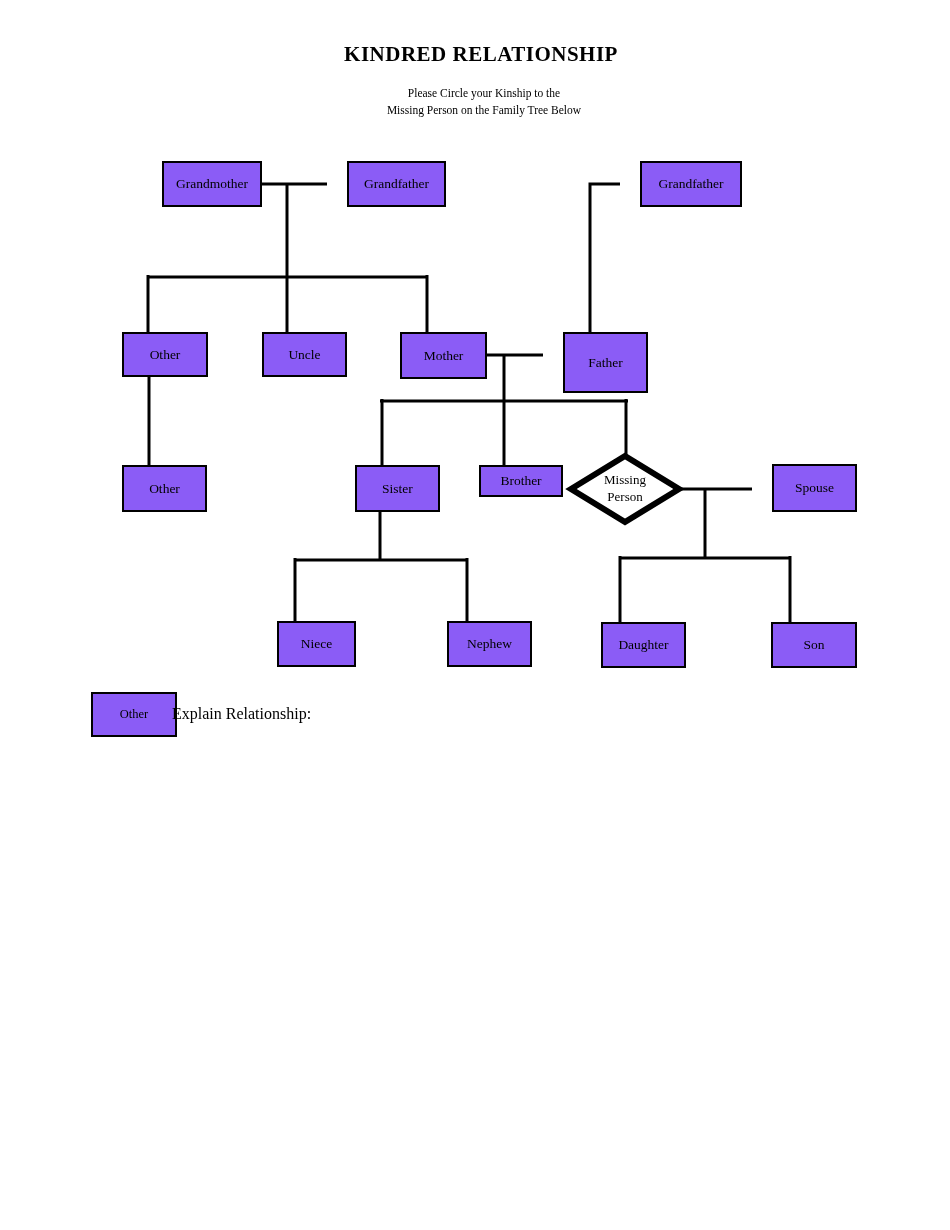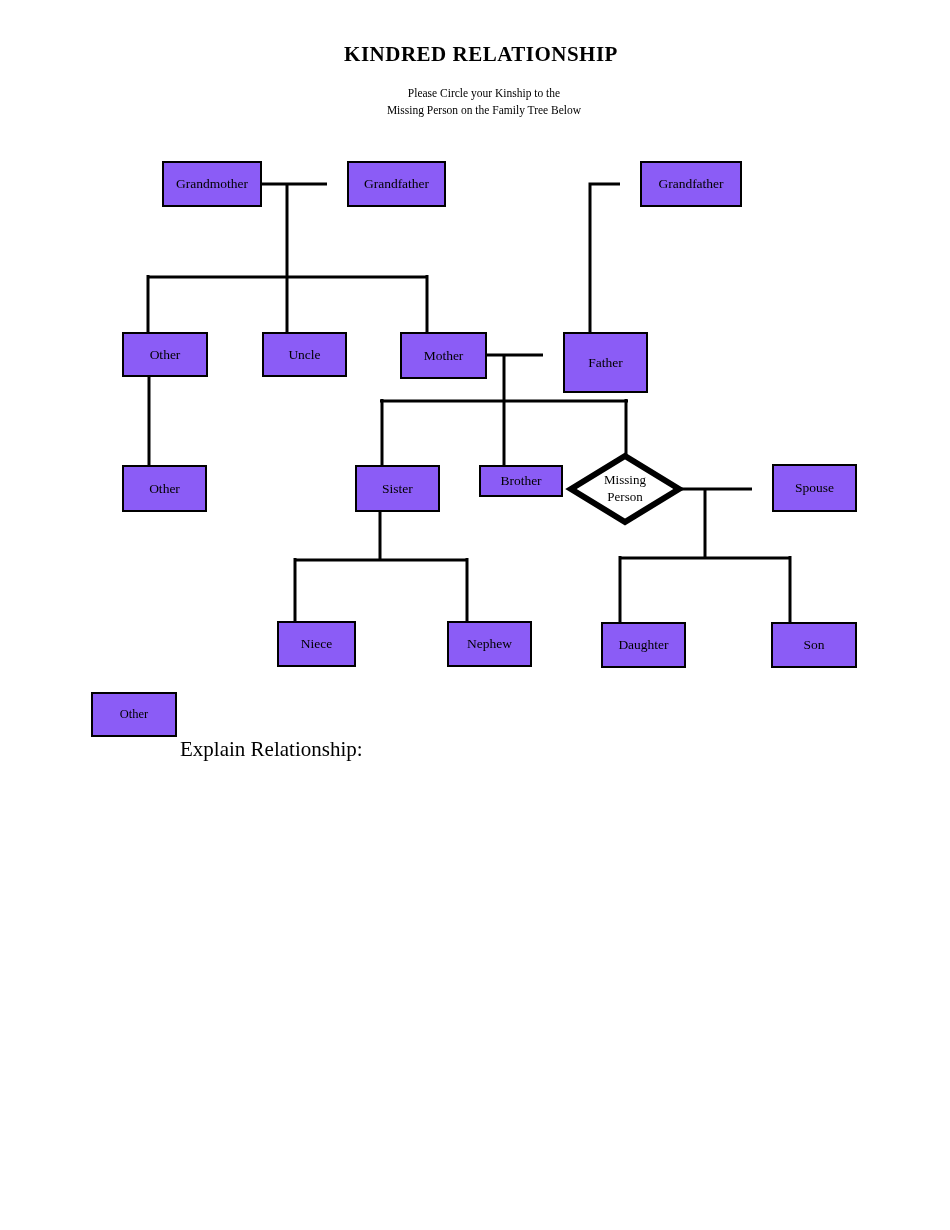--- a/index.html
+++ b/index.html
@@ -57,24 +57,23 @@
     position: absolute;
     left: 595px;
     top: 471px;
     width: 60px;
     text-align: center;
     font-size: 13px;
     line-height: 17px;
   }
   .explain {
     position: absolute;
-    left: 180px;
+    left: 172px;
     top: 705px;
-    font-size: 21px;
-    margin-top: 32px;
+    font-size: 16px;
   }
 </style>
 </head>
 <body>
 
 <div class="sheet">
 
   <div class="title">KINDRED RELATIONSHIP</div>
   <div class="subtitle">
     <div>Please Circle your Kinship to the</div>

